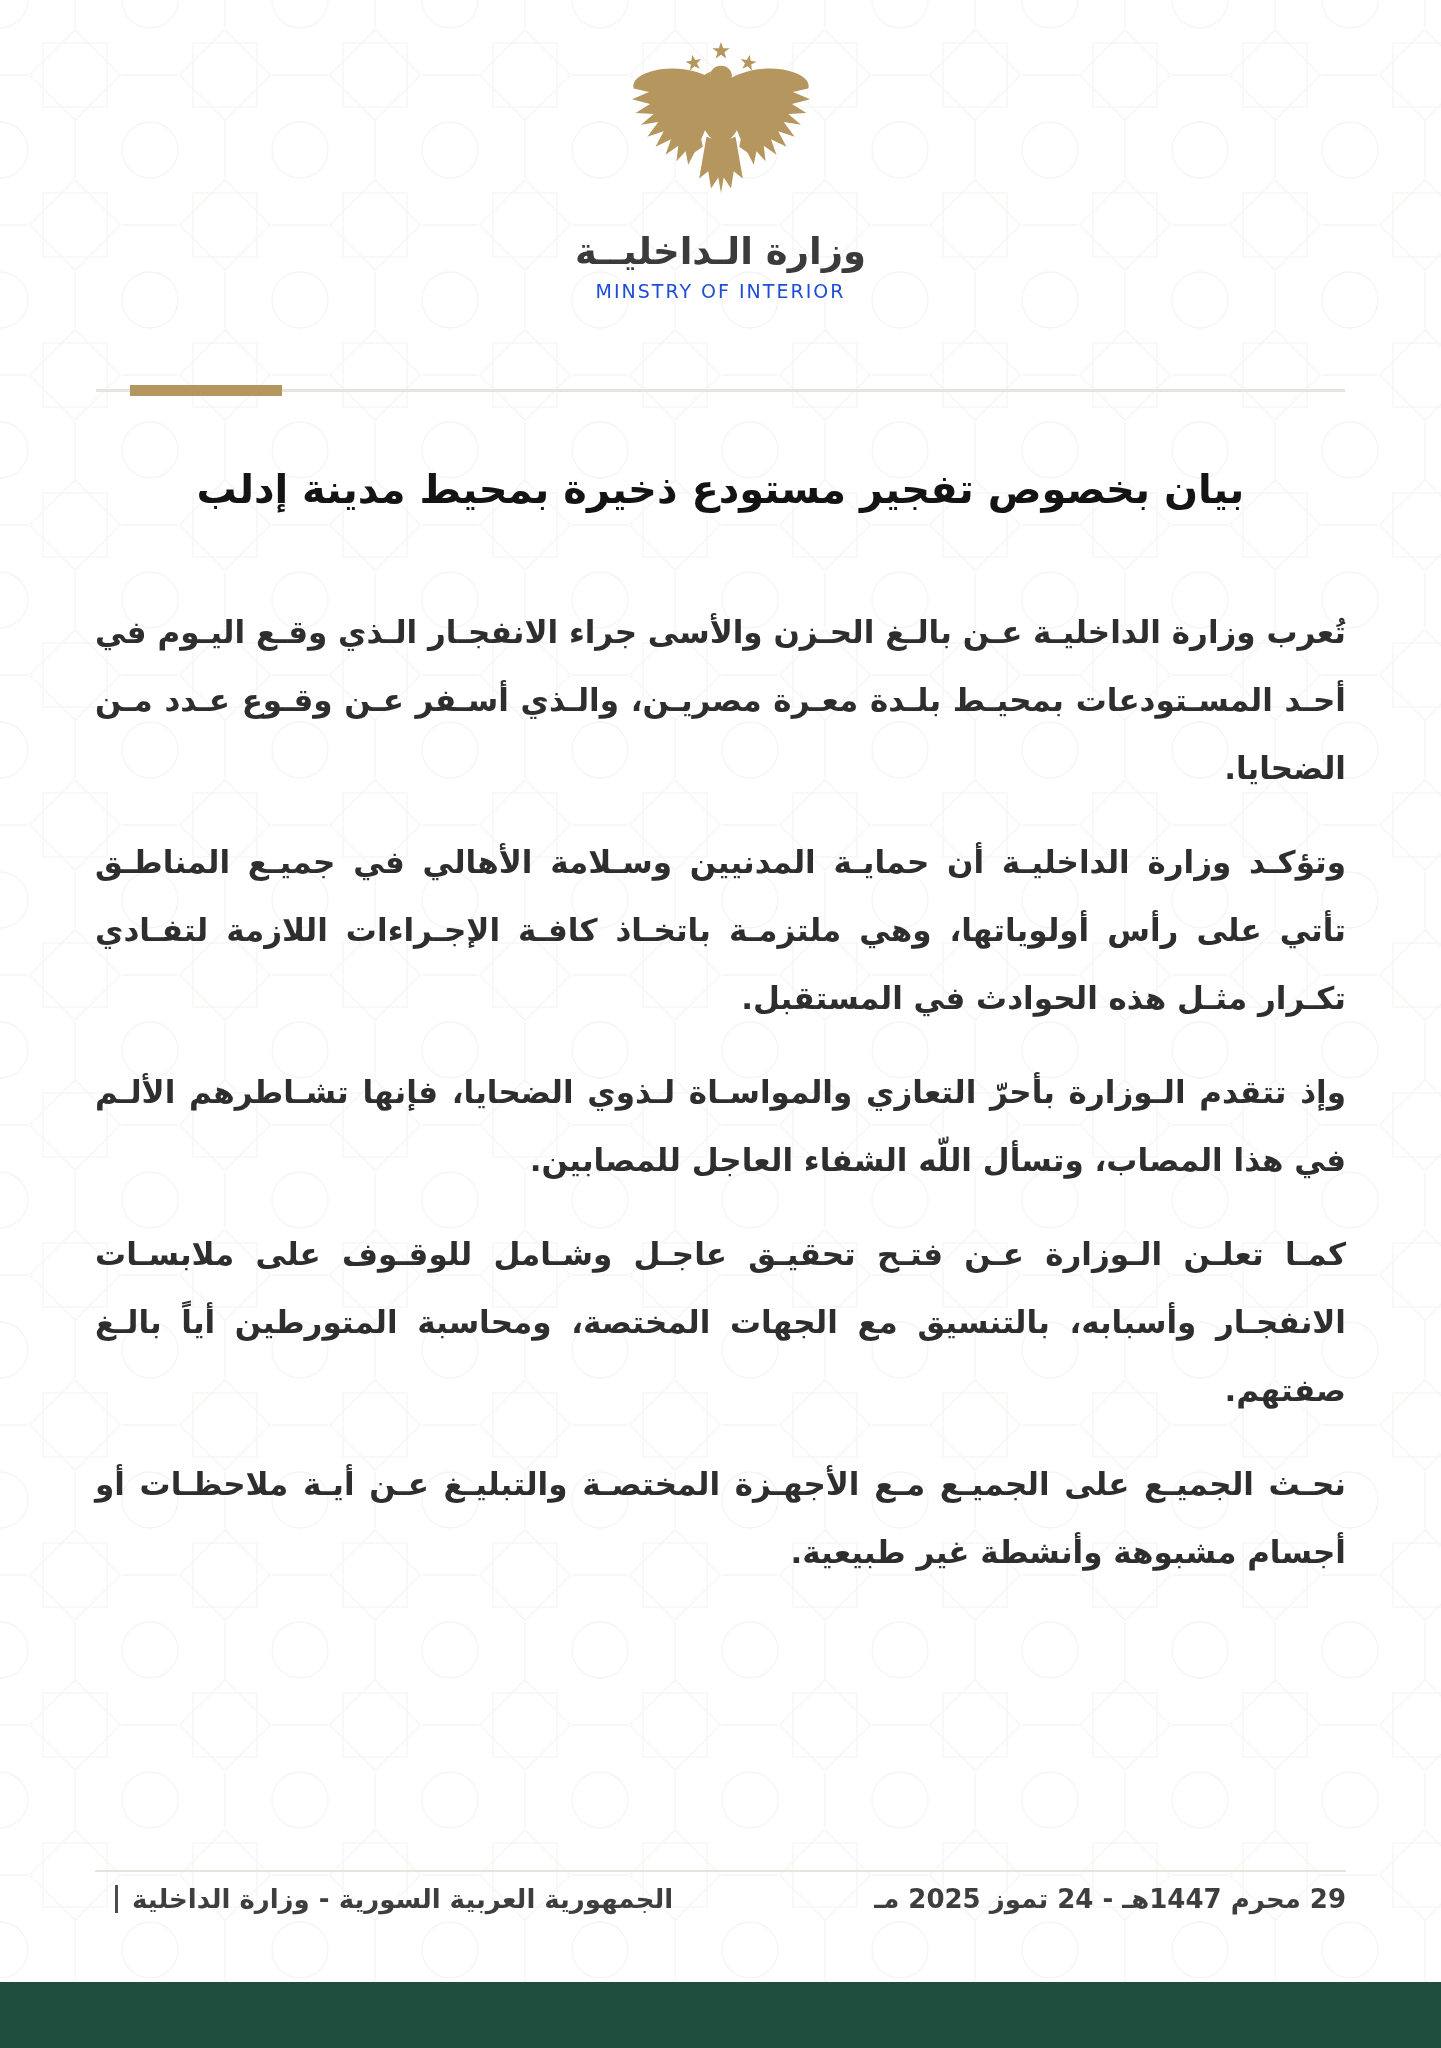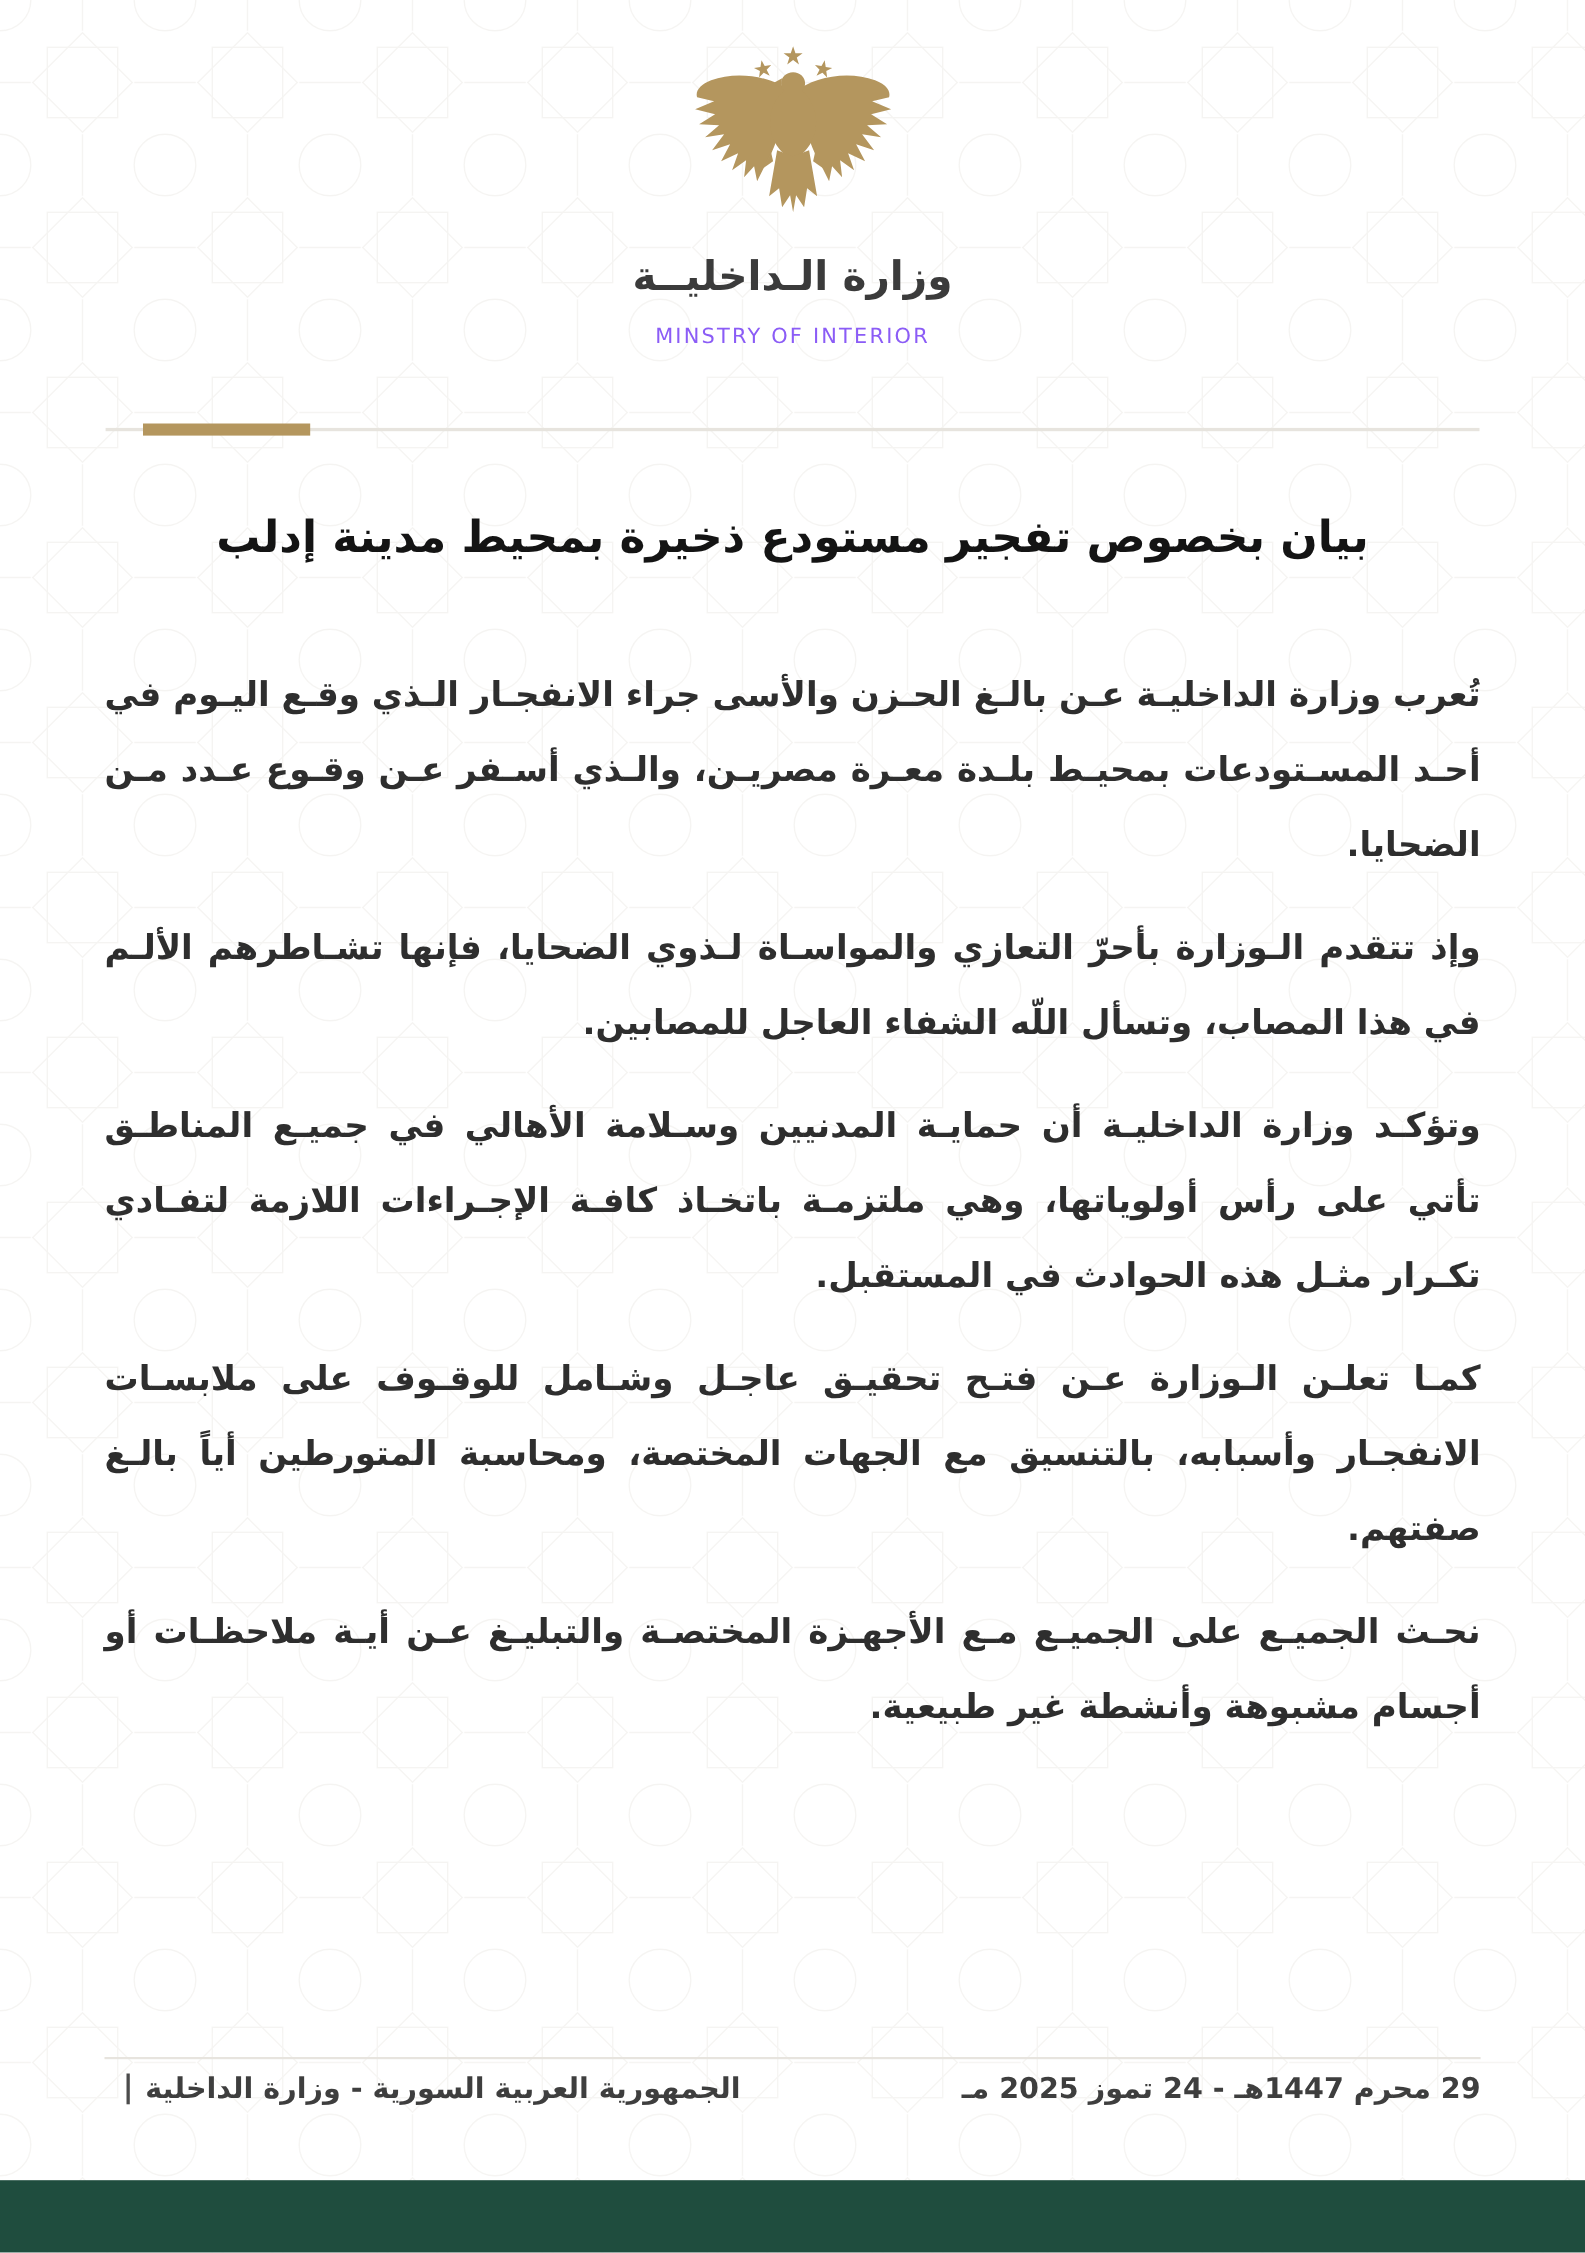--- a/index.html
+++ b/index.html
@@ -9,21 +9,21 @@
     background:#ffffff;font-family:"DejaVu Sans",sans-serif;
   }
   .bg-pattern{position:absolute;inset:0;width:1441px;height:2048px;opacity:.5;}
 
   .header{position:absolute;top:40px;left:0;right:0;text-align:center;}
   .logo-svg{display:block;margin:0 auto;width:200px;height:166px;color:var(--gold,#b4965e);}
   .ministry-ar{
     margin-top:24px;font-size:37px;font-weight:700;color:#3b3b3b;line-height:1.2;
   }
   .ministry-en{
-    margin-top:21px;font-size:19px;font-weight:500;color:#8b5cf6;letter-spacing:2px;
+    margin-top:6px;font-size:19px;font-weight:500;color:#1d4ed8;letter-spacing:2px;
   }
 
   .divider{position:absolute;top:389px;left:96px;width:1249px;height:3px;background:var(--line,#e7e4de);}
   .divider-accent{position:absolute;left:34px;top:-4px;width:152px;height:11px;background:var(--gold,#b4965e);}
 
   .content{position:absolute;top:460px;left:95px;width:1251px;direction:rtl;}
   .title{
     margin:0 0 80px 0;text-align:center;font-size:40px;line-height:58px;
     font-weight:800;color:#141414;
   }
@@ -95,22 +95,22 @@
     <div class="ministry-en">MINSTRY OF INTERIOR</div>
   </header>
 
   <div class="divider">
     <span class="divider-accent"></span>
   </div>
 
   <main class="content">
     <h1 class="title">بيان بخصوص تفجير مستودع ذخيرة بمحيط مدينة إدلب</h1>
     <p class="para">تُعرب وزارة الداخليـة عـن بالـغ الحـزن والأسى جراء الانفجـار الـذي وقـع اليـوم في أحـد المسـتودعات بمحيـط بلـدة معـرة مصريـن، والـذي أسـفر عـن وقـوع عـدد مـن الضحايا.</p>
+    <p class="para">وتؤكـد وزارة الداخليـة أن حمايـة المدنيين وسـلامة الأهالي في جميـع المناطـق تأتي على رأس أولوياتها، وهي ملتزمـة باتخـاذ كافـة الإجـراءات اللازمة لتفـادي تكـرار مثـل هذه الحوادث في المستقبل.</p>
     <p class="para">وإذ تتقدم الـوزارة بأحرّ التعازي والمواسـاة لـذوي الضحايا، فإنها تشـاطرهم الألـم في هذا المصاب، وتسأل اللّه الشفاء العاجل للمصابين.</p>
-    <p class="para">وتؤكـد وزارة الداخليـة أن حمايـة المدنيين وسـلامة الأهالي في جميـع المناطـق تأتي على رأس أولوياتها، وهي ملتزمـة باتخـاذ كافـة الإجـراءات اللازمة لتفـادي تكـرار مثـل هذه الحوادث في المستقبل.</p>
     <p class="para">كمـا تعلـن الـوزارة عـن فتـح تحقيـق عاجـل وشـامل للوقـوف على ملابسـات الانفجـار وأسبابه، بالتنسيق مع الجهات المختصة، ومحاسبة المتورطين أياً بالـغ صفتهم.</p>
     <p class="para">نحـث الجميـع على الجميـع مـع الأجهـزة المختصـة والتبليـغ عـن أيـة ملاحظـات أو أجسام مشبوهة وأنشطة غير طبيعية.</p>
   </main>
 
   <div class="footer-line"></div>
 
   <footer class="footer">
     <div class="footer-org">
       <span class="vbar"></span>
       <span class="footer-text">الجمهورية العربية السورية - وزارة الداخلية</span>

